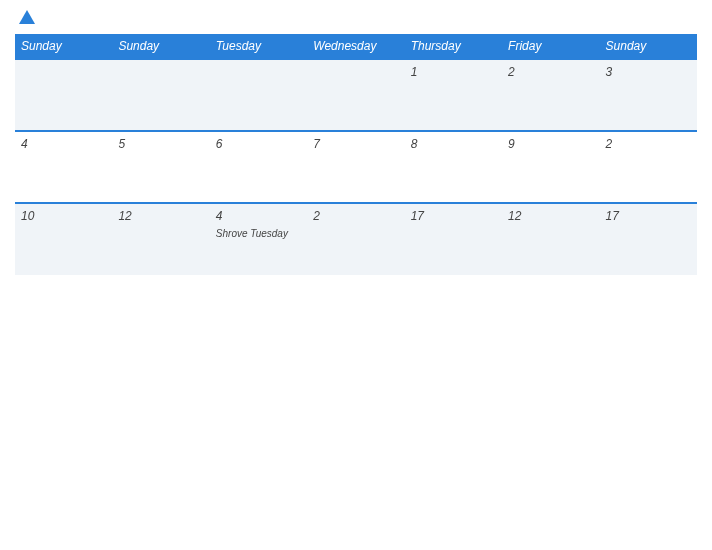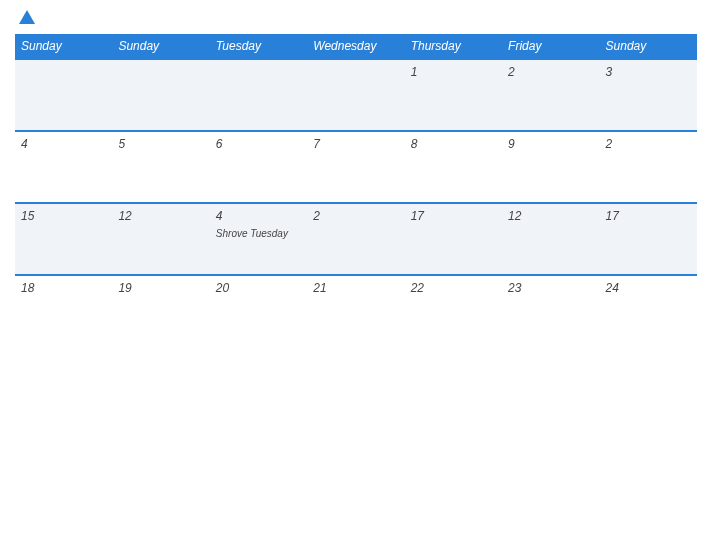--- a/index.html
+++ b/index.html
@@ -175,57 +175,34 @@
           </td>
           <td>
             <span class="day-num">9</span>
           </td>
           <td>
             <span class="day-num">2</span>
           </td>
         </tr>
         <tr>
           <td>
-            <span class="day-num">15</span>
+            <span class="day-num">10</span>
           </td>
           <td>
             <span class="day-num">12</span>
           </td>
           <td><span class="day-num">4</span><span class="event-label">Shrove Tuesday</span></td>
           <td>
             <span class="day-num">2</span>
           </td>
           <td>
             <span class="day-num">17</span>
           </td>
           <td>
             <span class="day-num">12</span>
           </td>
           <td>
             <span class="day-num">17</span>
-          </td>
-        </tr>
-        <tr>
-          <td>
-            <span class="day-num">18</span>
-          </td>
-          <td>
-            <span class="day-num">19</span>
-          </td>
-          <td>
-            <span class="day-num">20</span>
-          </td>
-          <td>
-            <span class="day-num">21</span>
-          </td>
-          <td>
-            <span class="day-num">22</span>
-          </td>
-          <td>
-            <span class="day-num">23</span>
-          </td>
-          <td>
-            <span class="day-num">24</span>
           </td>
         </tr>
       </tbody>
   </table>
 </div>
 
 </body></html>

